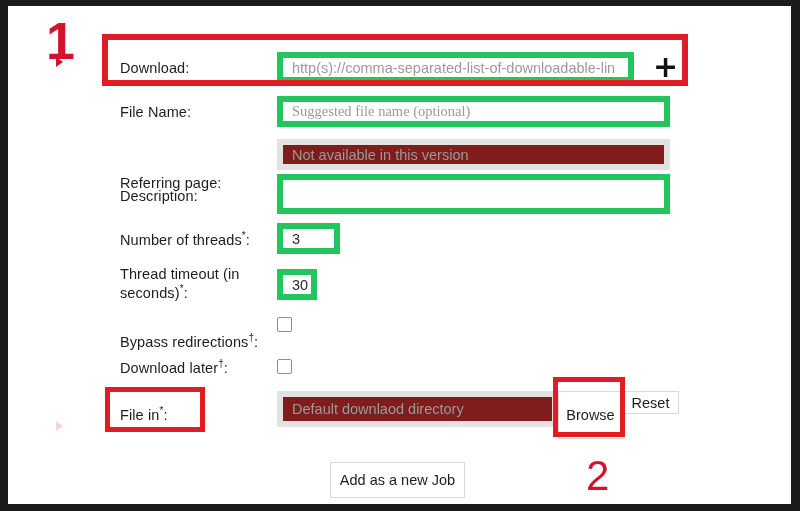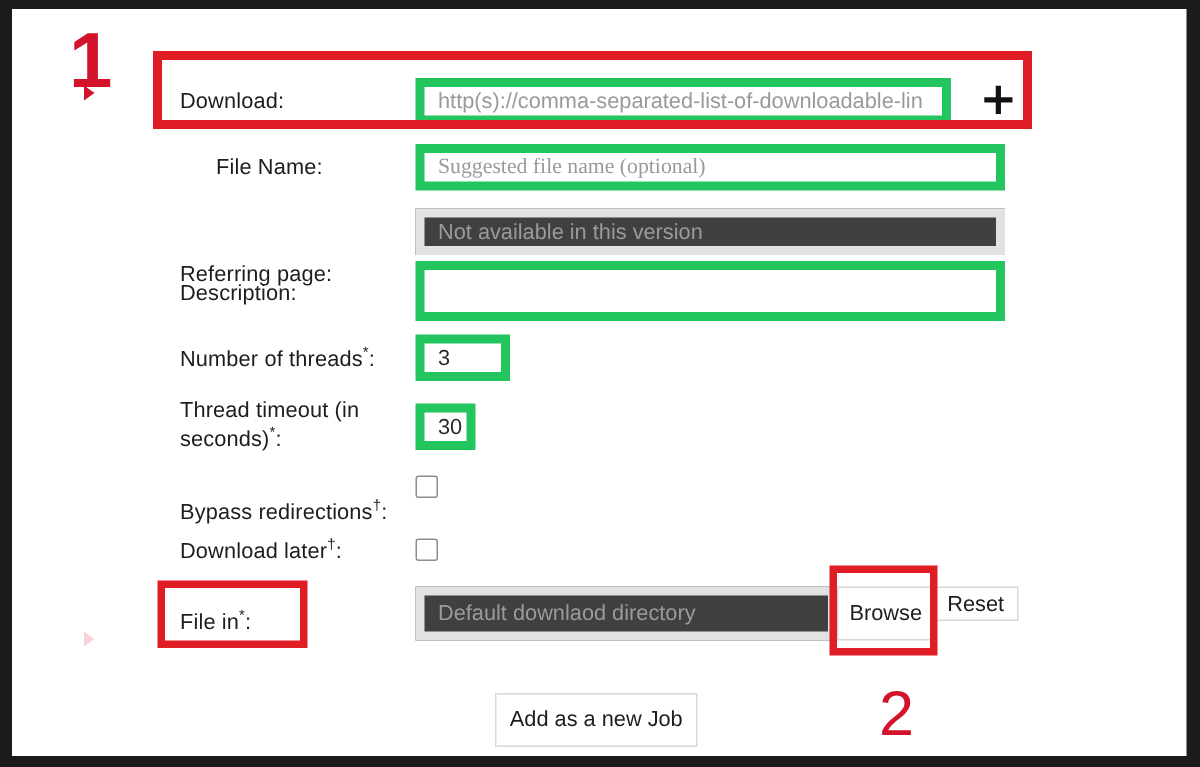--- a/index.html
+++ b/index.html
@@ -65,21 +65,21 @@
     font-size: 14.5px;
     color: #9a9a9a;
     display: flex;
     align-items: center;
     padding: 0 9px;
     white-space: nowrap;
     overflow: hidden;
     font-family: "Liberation Sans", sans-serif;
   }
   .field.disabled {
-    background: #404040;
+    background: #7f1d1d;
     border-color: #e2e2e2;
   }
   .field.value {
     color: #2a2a2a;
   }
 
   .cb {
     position: absolute;
     left: 269px;
     width: 15px;
@@ -151,21 +151,21 @@
     <div class="form">
 
       <div class="lbl" style="top:53px;">
         <span>Download:</span>
       </div>
       <div class="field" style="top:46px; width:357px;">
         <span>http(s)://comma-separated-list-of-downloadable-lin</span>
       </div>
       <div class="plus" style="left:645px; top:46px;">+</div>
 
-      <div class="lbl" style="top:97px;margin-left:24px;">
+      <div class="lbl" style="top:97px;">
         <span>File Name:</span>
       </div>
       <div class="field" style="top:90px; width:393px;font-family:Liberation Serif, serif;">
         <span>Suggested file name (optional)</span>
       </div>
 
       <div class="lbl" style="top:140px;margin-top:28px;">
         <span>Referring page:</span>
       </div>
       <div class="field disabled" style="top:133px; width:393px;">
@@ -202,21 +202,21 @@
         <span>Download later</span><sup>†</sup><span>:</span>
       </div>
       <div class="cb" style="top:353px;"></div>
 
       <div class="lbl" style="top:400px;">
         <span>File in</span><sup>*</sup><span>:</span>
       </div>
       <div class="field disabled" style="top:385px; width:281px; height:36px;">
         <span>Default downlaod directory</span>
       </div>
-      <div class="btn" style="left:550px; top:385px; width:65px; height:36px;">Browse</div>
+      <div class="btn" style="left:550px; top:385px; width:65px; height:48px;">Browse</div>
       <div class="btn" style="left:615px; top:385px; width:56px; height:23px; border-left:none;">Reset</div>
 
       <div class="btn" style="left:322px; top:456px; width:135px; height:36px;">Add as a new Job</div>
 
     </div>
 
     <div class="redbox" style="left:94px; top:28px; width:586px; height:52px;"></div>
 
     <div class="redbox thin" style="left:97px; top:381px; width:100px; height:45px;"></div>
 

